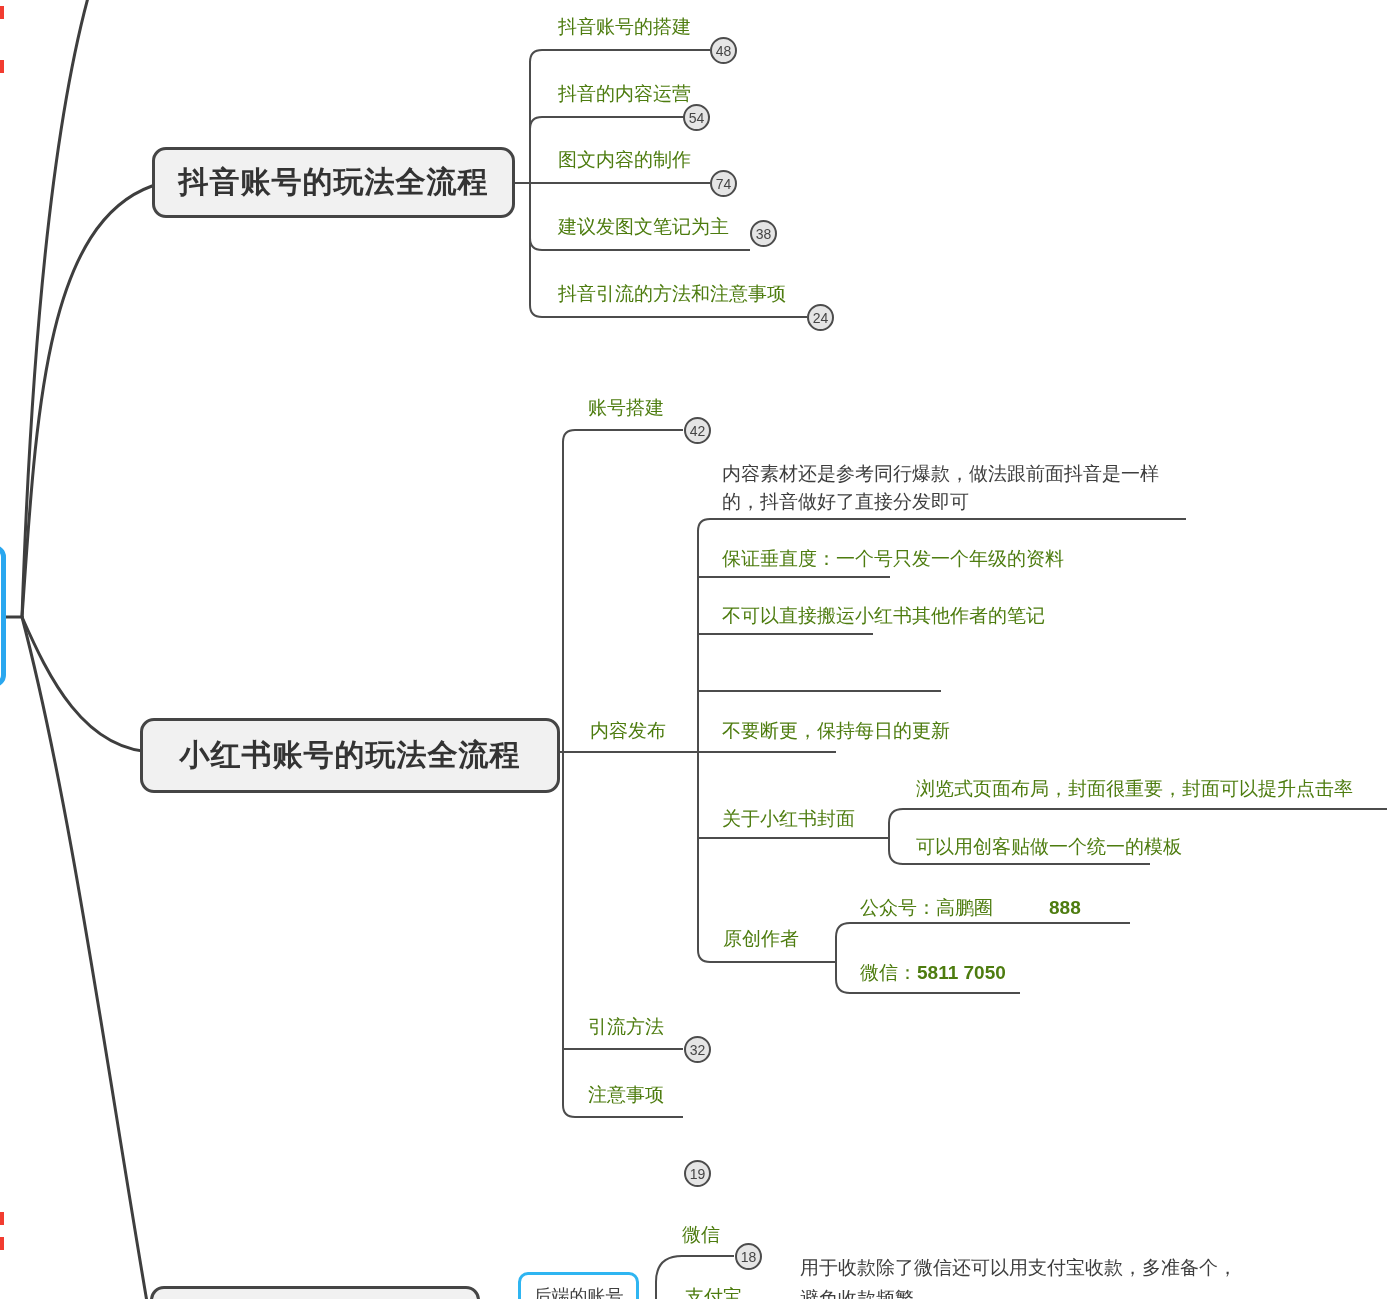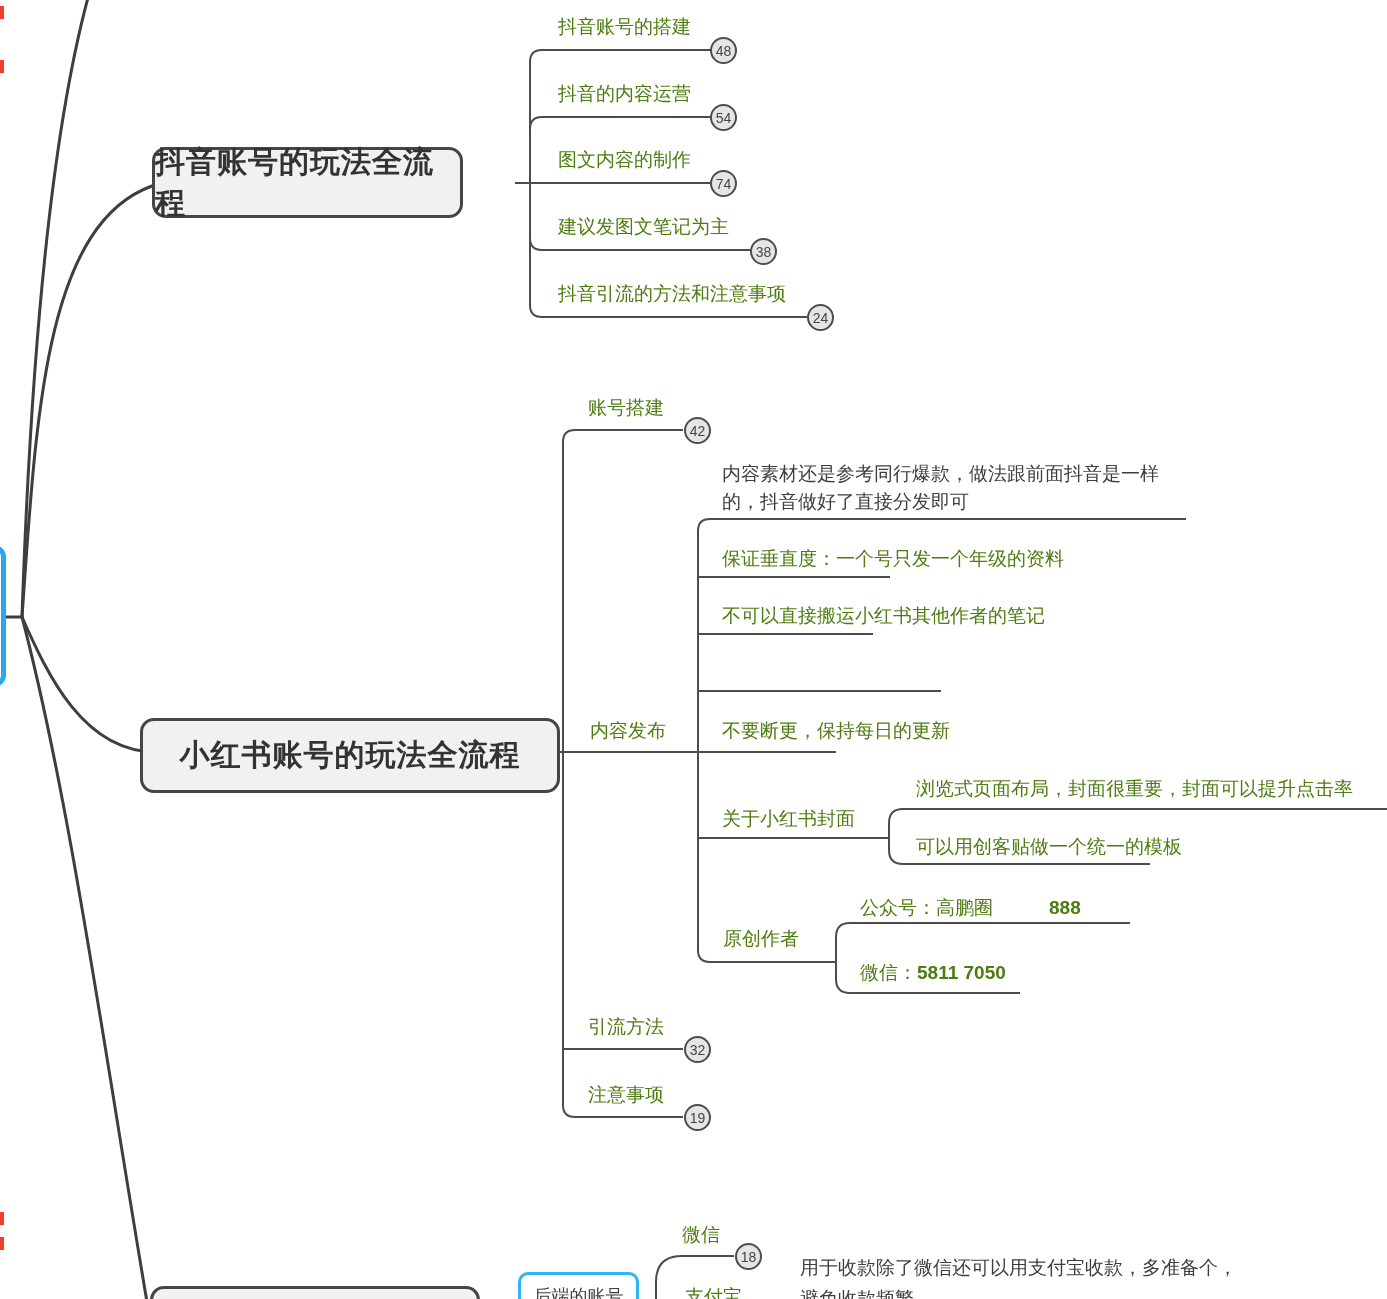--- a/index.html
+++ b/index.html
@@ -64,50 +64,50 @@
     <path class="tl" d="M 656 1300 V 1282 Q 656 1256 682 1256 H 734"></path>
   </svg>
 
   <div class="redmark" style="top:6px;"></div>
   <div class="redmark" style="top:60px;"></div>
   <div class="redmark" style="top:1212px;"></div>
   <div class="redmark" style="top:1237px;"></div>
 
   <div class="root"></div>
 
-  <div class="topic" style="left:152px;top:147px;width:311px;height:71px;">
+  <div class="topic" style="left:152px;top:147px;width:363px;height:71px;">
     <span>抖音账号的玩法全流程</span>
   </div>
 
   <div class="lbl" style="left:558px;top:16px;">抖音账号的搭建</div>
   <div class="lbl" style="left:558px;top:83px;">抖音的内容运营</div>
   <div class="lbl" style="left:558px;top:149px;">图文内容的制作</div>
   <div class="lbl" style="left:558px;top:216px;">建议发图文笔记为主</div>
   <div class="lbl" style="left:558px;top:283px;">抖音引流的方法和注意事项</div>
 
   <div class="cnt" style="left:710px;top:37px;">48</div>
-  <div class="cnt" style="left:710px;top:104px;">54</div>
+  <div class="cnt" style="left:683px;top:104px;">54</div>
   <div class="cnt" style="left:710px;top:170px;">74</div>
-  <div class="cnt" style="left:750px;top:238px;text-align:right;">38</div>
+  <div class="cnt" style="left:750px;top:220px;text-align:right;">38</div>
   <div class="cnt" style="left:807px;top:304px;">24</div>
 
   <div class="topic" style="left:140px;top:718px;width:420px;height:75px;">
     <span>小红书账号的玩法全流程</span>
   </div>
 
   <div class="lbl" style="left:588px;top:397px;">账号搭建</div>
   <div class="cnt" style="left:684px;top:417px;">42</div>
 
   <div class="lbl" style="left:590px;top:720px;">内容发布</div>
 
   <div class="lbl" style="left:588px;top:1016px;">引流方法</div>
   <div class="cnt" style="left:684px;top:1036px;">32</div>
 
   <div class="lbl" style="left:588px;top:1084px;">注意事项</div>
-  <div class="cnt" style="left:684px;top:1104px;">19</div>
+  <div class="cnt" style="left:684px;top:1160px;">19</div>
 
   <div class="note" style="left:722px;top:460px;width:450px;">内容素材还是参考同行爆款，做法跟前面抖音是一样的，抖音做好了直接分发即可</div>
   <div class="lbl" style="left:722px;top:548px;">保证垂直度：一个号只发一个年级的资料</div>
   <div class="lbl" style="left:722px;top:605px;">不可以直接搬运小红书其他作者的笔记</div>
   <div class="lbl" style="left:722px;top:720px;">不要断更，保持每日的更新</div>
 
   <div class="lbl" style="left:722px;top:808px;">关于小红书封面</div>
   <div class="lbl" style="left:916px;top:778px;">浏览式页面布局，封面很重要，封面可以提升点击率</div>
   <div class="lbl" style="left:916px;top:836px;">可以用创客贴做一个统一的模板</div>
 

